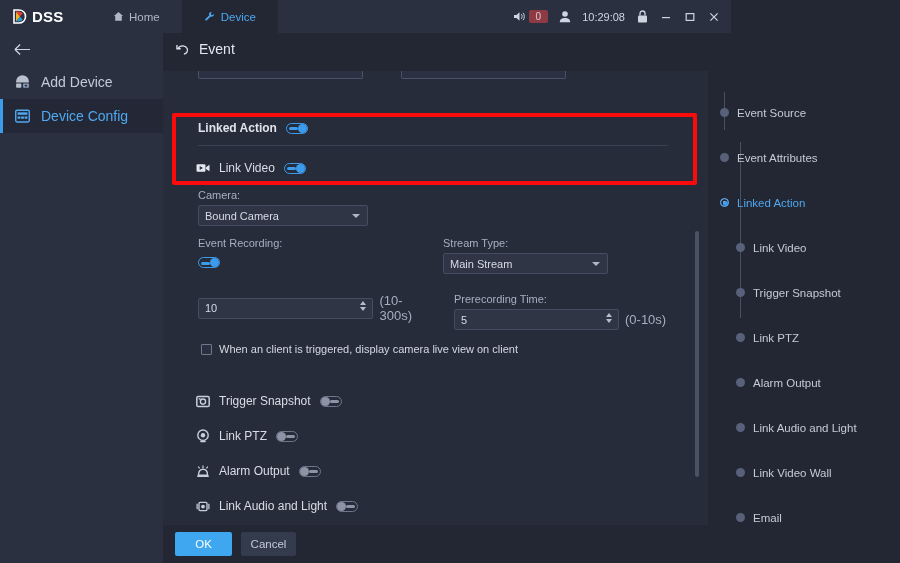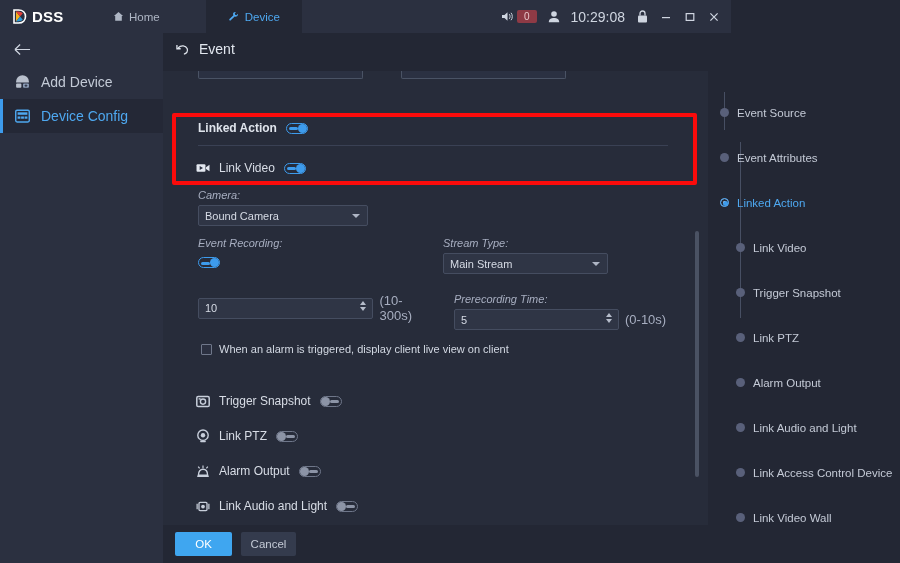--- a/index.html
+++ b/index.html
@@ -13,35 +13,35 @@
   .app { position: relative; width: 900px; height: 563px; }
 
   
   .titlebar {
     position: absolute; left:0; top:0; width:731px; height:33px;
     background:#2b3040; display:flex; align-items:center;
   }
   .logo-wrap { display:flex; align-items:center; padding-left:12px; width:80px; }
   .logo-mark { width:16px; height:17px; position:relative; margin-right:4px; }
   .logo-text { font-size:15px; font-weight:bold; color:#ffffff; letter-spacing:0.2px; }
-  .tabs { display:flex; height:33px; align-items:flex-start; margin-left:10px;gap:24px; }
+  .tabs { display:flex; height:33px; align-items:flex-start; margin-left:10px; }
   .tab {
     display:flex; align-items:center; gap:5px; padding:0 22px;
     font-size:11.5px; color:#aeb6c4; cursor:default; height:33px;
   }
   .tab.active { background:#232734; color:#4ea8f0; }
   .tab .ico { display:inline-flex; width:12px; height:12px; align-items:center; justify-content:center; }
   .sys { margin-left:auto; display:flex; align-items:center; gap:10px; padding-right:10px; font-size:11px; color:#b9c0cd; }
   .vol { display:flex; align-items:center; }
   .badge {
     background:#8e3a45; color:#e9c7cb; font-size:10px; padding:1px 7px;
     border-radius:2px; margin-left:2px;
   }
   .sys .btn { cursor:default; display:inline-flex; align-items:center; justify-content:center; width:14px; height:14px; }
-  .clock { font-size:14px; color:#cfd5e0; }
+  .clock { font-size:11px; color:#cfd5e0; }
 
   
   .sidebar {
     position:absolute; left:0; top:33px; width:163px; height:530px;
     background:#2b3040;
   }
   .back-row { height:32px; display:flex; align-items:center; padding-left:14px; }
   .side-item {
     height:34px; display:flex; align-items:center; gap:10px;
     padding-left:14px; font-size:14px; color:#c3cad6; position:relative; cursor:default;
@@ -94,21 +94,21 @@
   .toggle.off { border:1px solid #6f778a; background:#272c3a; }
   .toggle.off::after {
     content:""; position:absolute; left:0px; top:0px; width:9px; height:9px;
     border-radius:50%; background:#8c94a6;
   }
   .toggle.off::before {
     content:""; position:absolute; right:2px; top:3.5px; width:9px; height:3px;
     border-radius:2px; background:#8c94a6;
   }
 
-  .field-label { font-size:11px; color:#a7aec0; margin-bottom:4px;font-style:italic; }
+  .field-label { font-size:11px; color:#a7aec0; margin-bottom:4px; }
   .select, .numbox {
     height:21px; background:#2f3545; border:1px solid #454d60; border-radius:2px;
     font-size:11px; color:#d6dbe5; display:flex; align-items:center;
     padding:0 6px; position:relative;
   }
   .select .caret {
     position:absolute; right:7px; top:50%; margin-top:-2px;
     width:0; height:0; border-left:4px solid transparent; border-right:4px solid transparent;
     border-top:4px solid #aeb5c4;
   }
@@ -362,21 +362,21 @@
                 <i class="up"></i>
                 <i class="dn"></i>
               </span>
           </div>
           <span class="hint">(0-10s)</span>
         </div>
       </div>
 
       <div class="chk-row" style="position:absolute; left:38px; top:272px;">
         <span class="chkbox"></span>
-        <span>When an alarm is triggered, display client live view on client</span>
+        <span>When an client is triggered, display camera live view on client</span>
       </div>
 
       <div class="act-row" style="position:absolute; left:33px; top:323px;">
         <span class="act-ico">
           <svg width="14" height="13" viewBox="0 0 14 13">
             <rect x="0.8" y="1.6" width="12.4" height="10" rx="1.4" fill="none" stroke="#c8cfdb" stroke-width="1.5"></rect>
             <circle cx="7" cy="6.6" r="2.6" fill="none" stroke="#c8cfdb" stroke-width="1.4"></circle>
             <rect x="2.6" y="3.2" width="2" height="1.4" fill="#c8cfdb"></rect>
           </svg>
         </span>
@@ -461,24 +461,20 @@
     <div class="tnode sub">
       <span class="dot"></span>
       <span class="lbl">Alarm Output</span>
     </div>
     <div class="tnode sub">
       <span class="dot"></span>
       <span class="lbl">Link Audio and Light</span>
     </div>
     <div class="tnode sub">
       <span class="dot"></span>
-      <span class="lbl">Link Access Control Device</span>
-    </div>
-    <div class="tnode sub">
-      <span class="dot"></span>
       <span class="lbl">Link Video Wall</span>
     </div>
     <div class="tnode sub">
       <span class="dot"></span>
       <span class="lbl">Email</span>
     </div>
     <div class="tnode">
       <span class="dot"></span>
       <span class="lbl">Notify User</span>
     </div>

